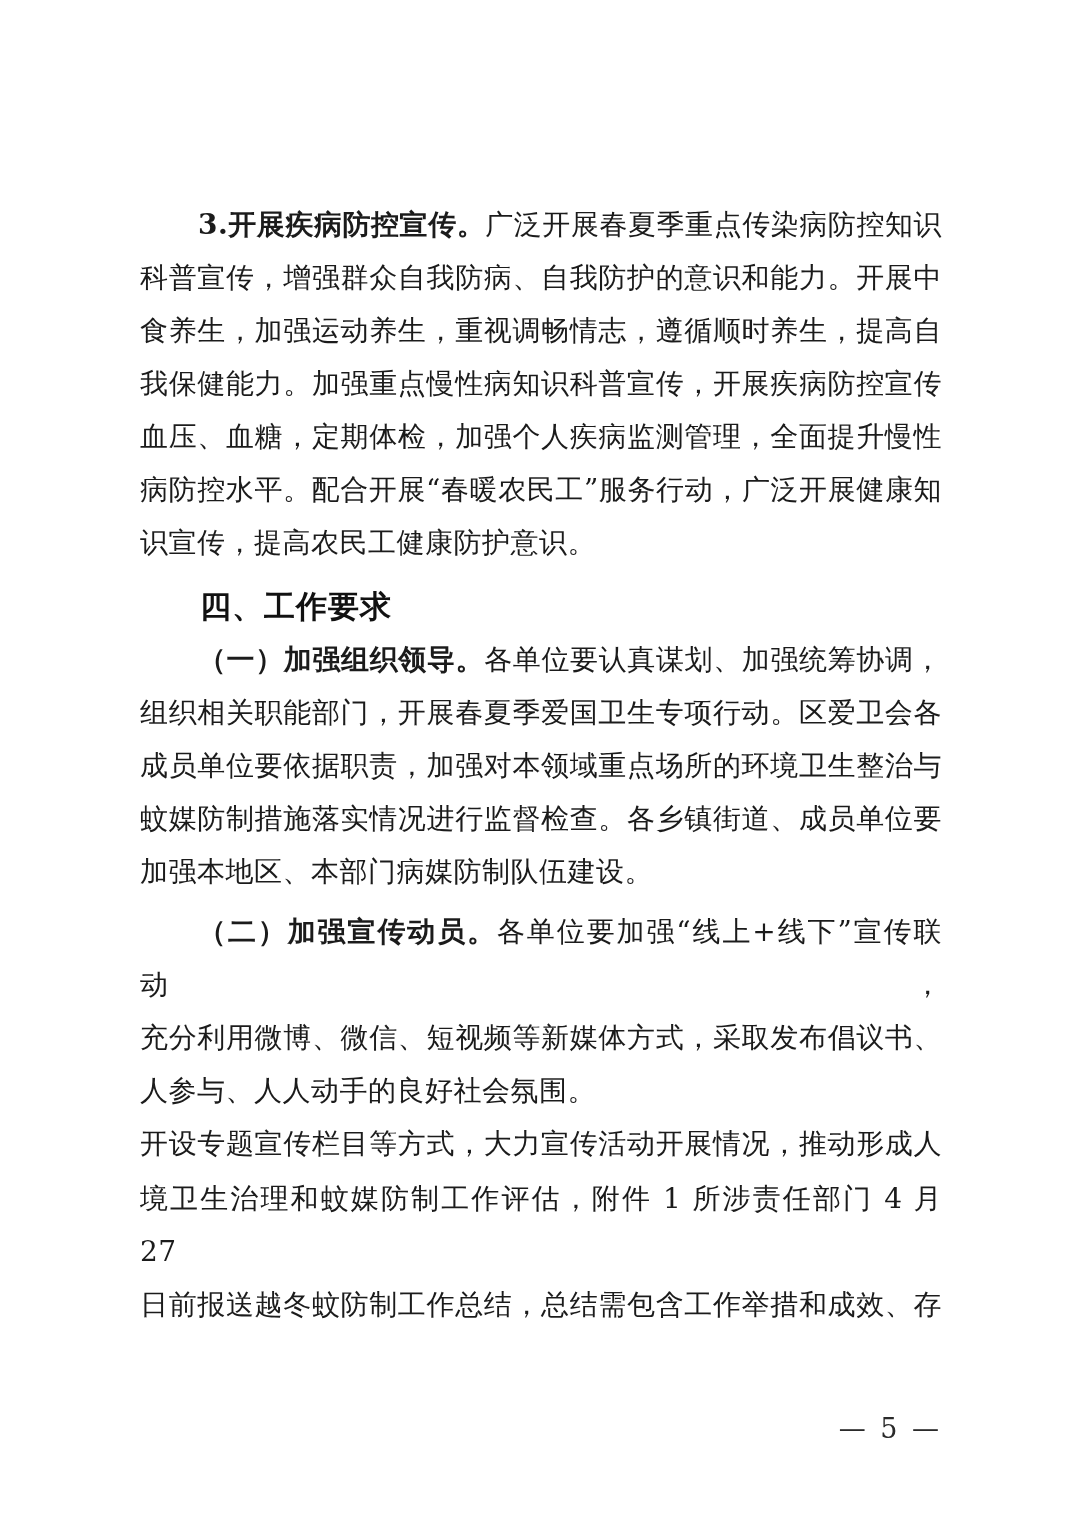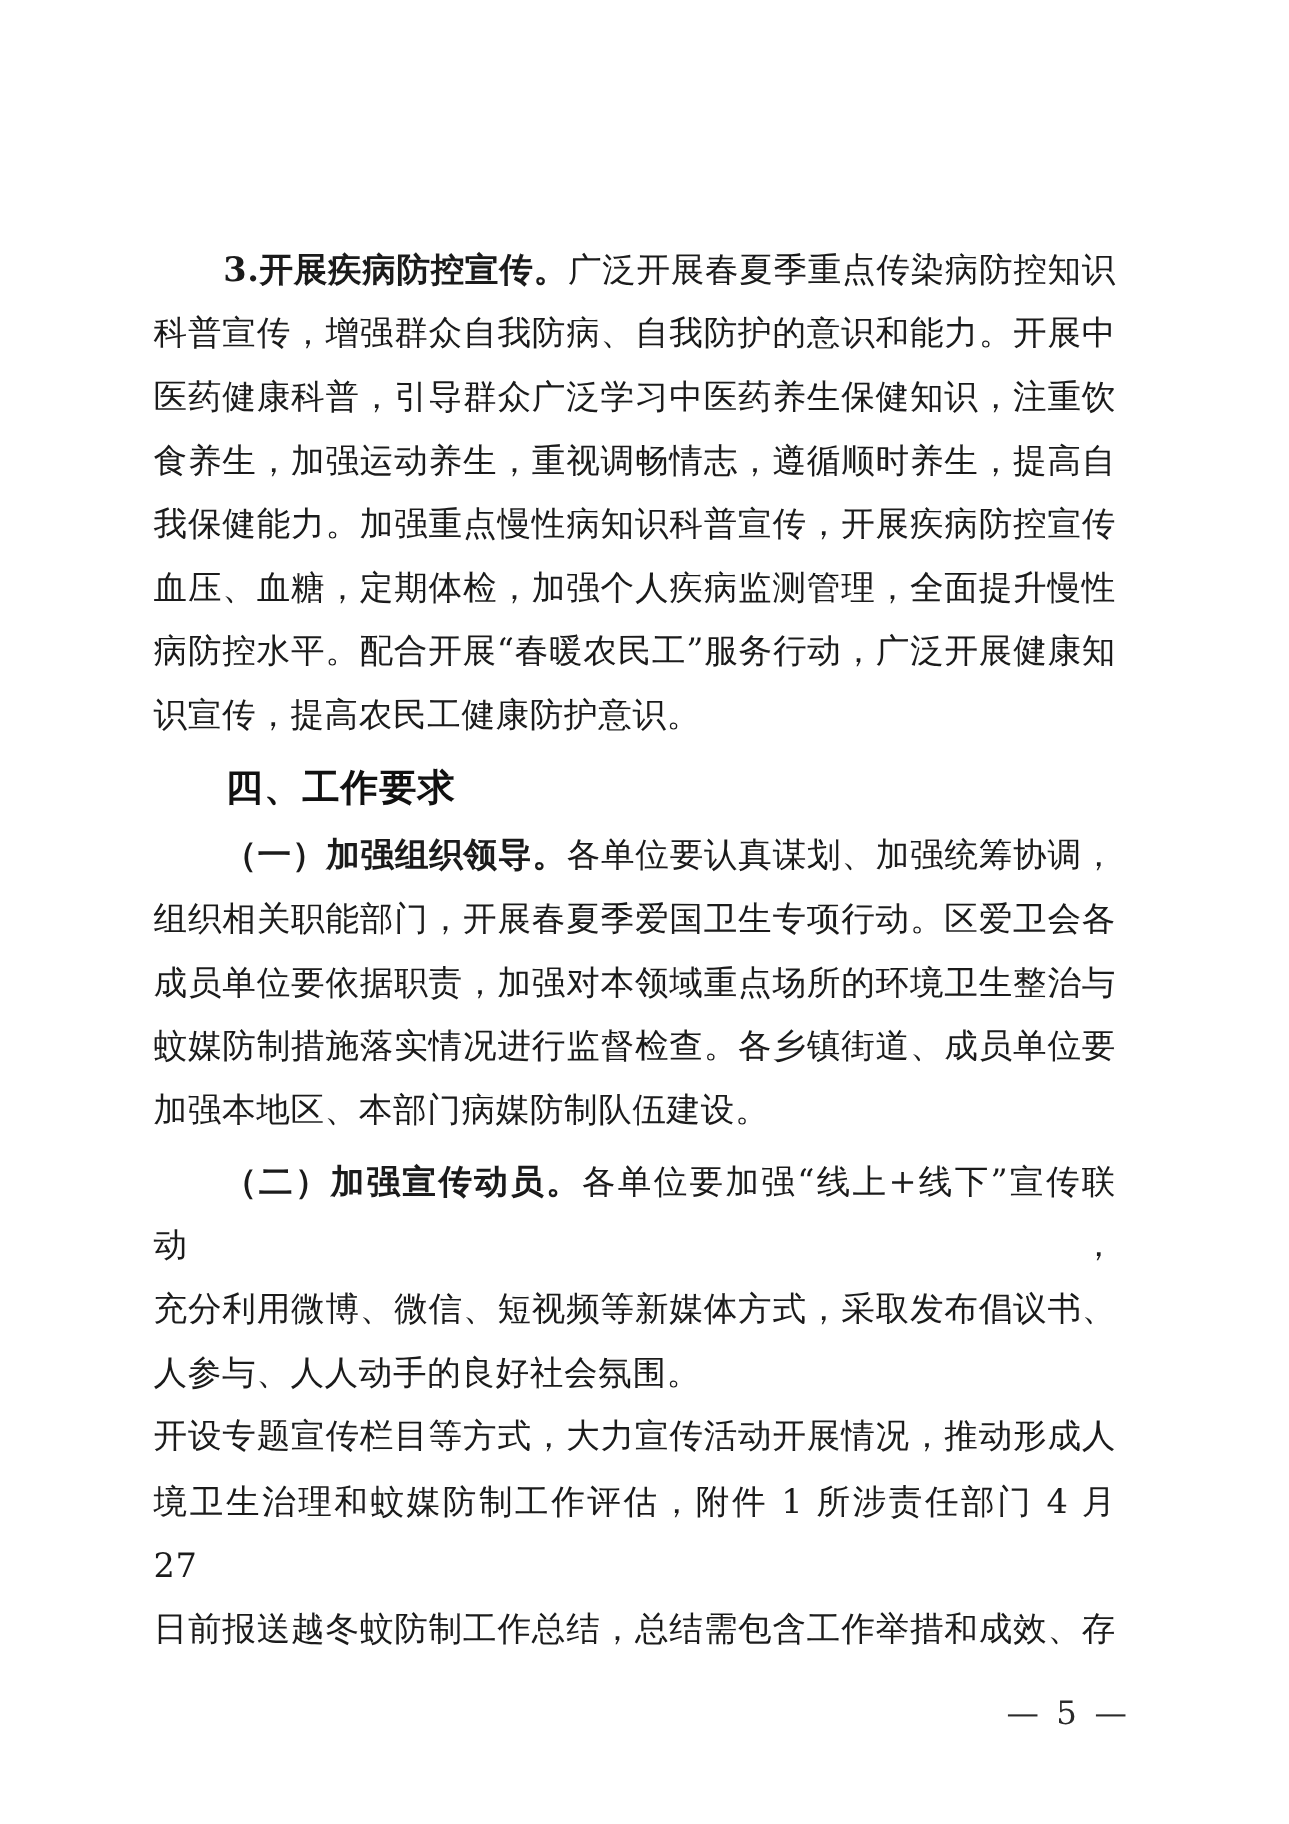--- a/index.html
+++ b/index.html
@@ -11,21 +11,21 @@
     position: relative;
     width: 1074px;
     height: 1520px;
     background: #ffffff;
     color: #1b1b1b;
     font-family: "DejaVu Serif", "Liberation Serif", serif;
     overflow: hidden;
   }
   .content {
     position: absolute;
-    left: 128px;
+    left: 140px;
     top: 198px;
     width: 802px;
   }
   .para { margin: 0; padding: 0; }
   .para.p-two   { margin-top: 7px; }
   .para.p-three { margin-top: 2px; }
   .line {
     display: block;
     font-size: 28px;
     line-height: 53px;
@@ -37,21 +37,21 @@
   .line.last {
     text-align: center;
     text-align-last: left;
   }
   .line.indent { text-indent: 58px; }
   .lead { font-weight: bold; }
   .heading {
     margin: 11px 0 0 0;
     padding: 0;
     text-indent: 60px;
-    font-family: Liberation Mono, monospace;
+    font-family: Liberation Serif, serif;
     font-weight: bold;
     font-size: 31px;
     line-height: 53px;
     letter-spacing: 1px;
     color: #111111;
   }
   .pageno {
     position: absolute;
     top: 1402px;
     left: 140px;
@@ -65,21 +65,20 @@
 </style>
 </head>
 <body>
 
 <div class="page">
   <div class="content">
 
     <div class="para p-disease">
       <div class="line full indent"><b class="lead">3.开展疾病防控宣传。</b><span class="run">广泛开展春夏季重点传染病防控知识</span></div>
       <div class="line full">科普宣传，增强群众自我防病、自我防护的意识和能力。开展中</div>
-      <div class="line full">医药健康科普，引导群众广泛学习中医药养生保健知识，注重饮</div>
       <div class="line full">食养生，加强运动养生，重视调畅情志，遵循顺时养生，提高自</div>
       <div class="line full">我保健能力。加强重点慢性病知识科普宣传，开展疾病防控宣传</div>
       <div class="line full">血压、血糖，定期体检，加强个人疾病监测管理，全面提升慢性</div>
       <div class="line full">病防控水平。配合开展“春暖农民工”服务行动，广泛开展健康知</div>
       <div class="line last">识宣传，提高农民工健康防护意识。</div>
     </div>
 
     <h2 class="heading">四、工作要求</h2>
 
     <div class="para p-one">

